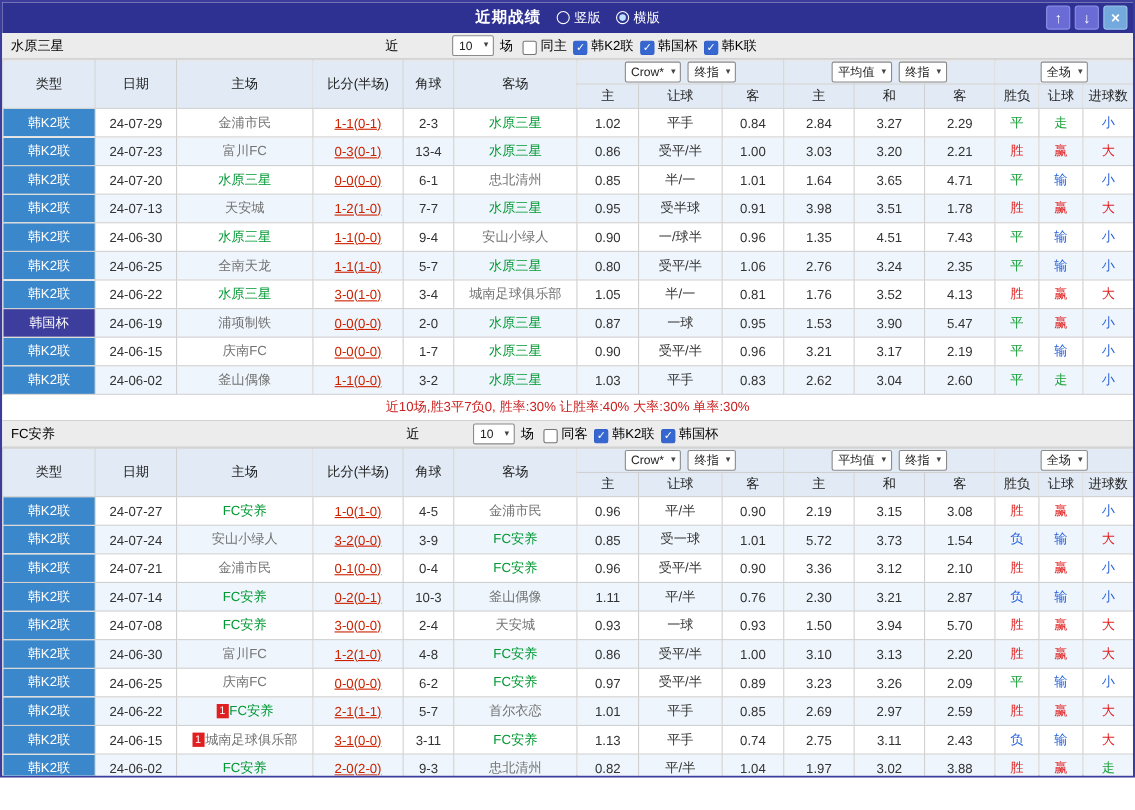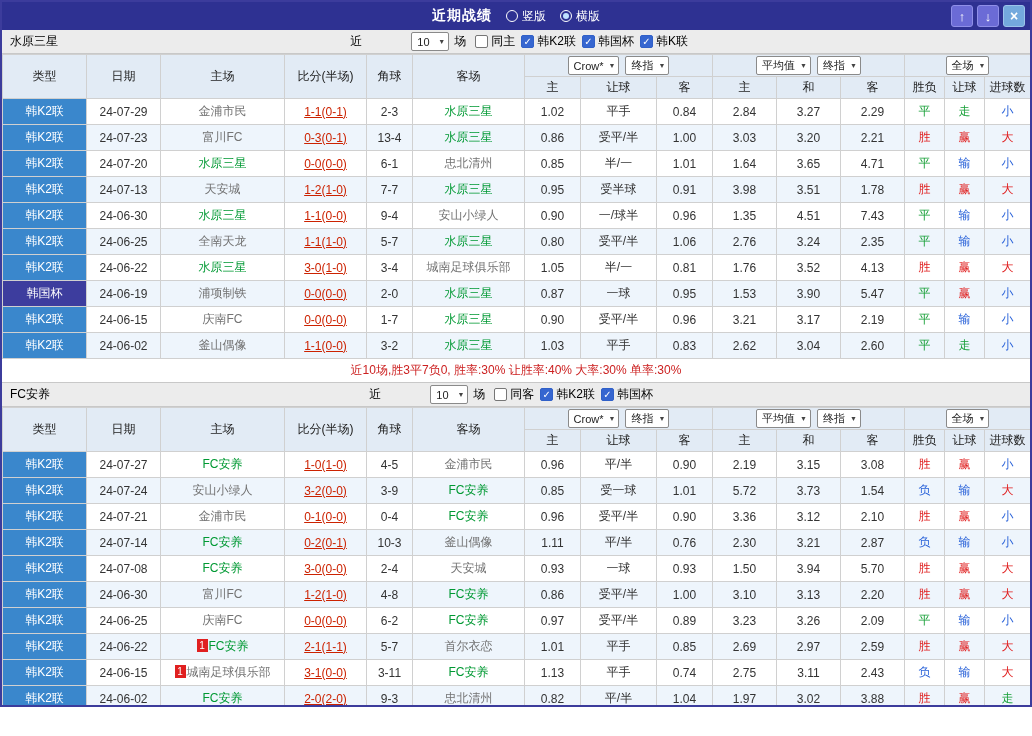--- a/index.html
+++ b/index.html
@@ -41,21 +41,21 @@
   .tb-btn.close { background: #74a9dd; border: 1px solid #9cc3ea; font-size: 14px; }
   
   .section-bar {
     height: 24px; background: #ececec; border-bottom: 1px solid #c8c8c8;
     display: flex; align-items: center; padding: 0 8px;
     font-size: 12px; position: relative; color: #000;
   }
   .filter-group { position: absolute; right: 342px; display: flex; align-items: center; gap: 5px; }
   .filter-group.s2 { right: 377px; }
   .cb-wrap { display: inline-flex; align-items: center; gap: 6px; margin-left: 4px; }
-  .cb { display: inline-flex; align-items: center; gap: 3px; cursor: pointer; }
+  .cb { display: inline-flex; align-items: flex-end; gap: 3px; cursor: pointer; }
   .cbbox {
     width: 13px; height: 13px; border: 1px solid #767676; background: #fff;
     display: inline-flex; align-items: center; justify-content: center;
     font-size: 10px; line-height: 1; color: #fff; border-radius: 2px;
   }
   .cbbox.checked { background: #3666d0; border-color: #3060c8; }
   
   .selectbox {
     display: inline-flex; align-items: center; justify-content: space-between;
     background: #fff; border: 1px solid #8a8a8a; border-radius: 2px;

